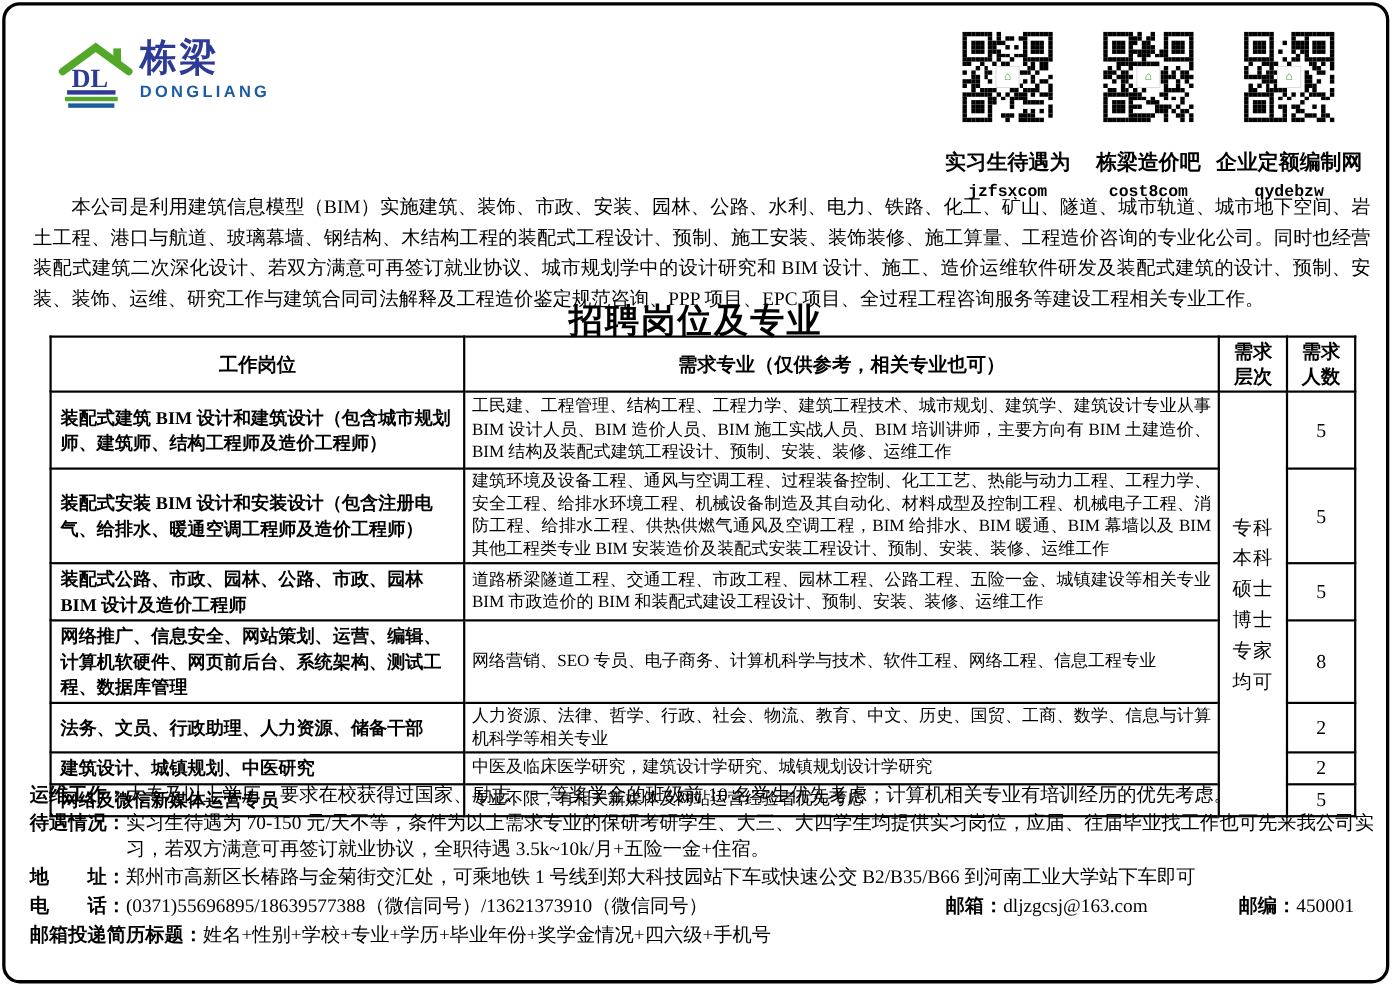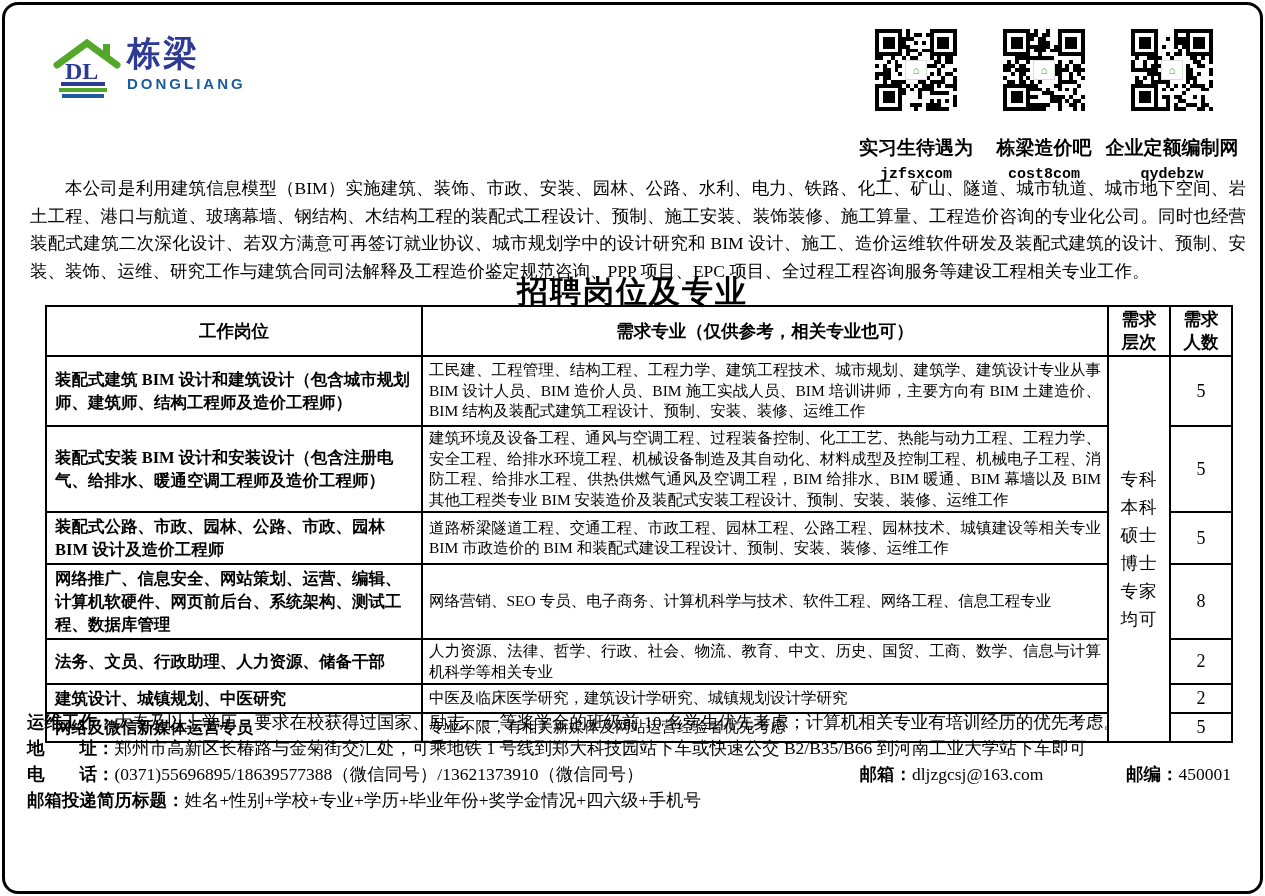--- a/index.html
+++ b/index.html
@@ -832,21 +832,21 @@
 均可</td>
       <td class="count">5</td>
     </tr>
     <tr style="height:84px">
       <td class="position">装配式安装 BIM 设计和安装设计（包含注册电气、给排水、暖通空调工程师及造价工程师）</td>
       <td class="majors">建筑环境及设备工程、通风与空调工程、过程装备控制、化工工艺、热能与动力工程、工程力学、安全工程、给排水环境工程、机械设备制造及其自动化、材料成型及控制工程、机械电子工程、消防工程、给排水工程、供热供燃气通风及空调工程，BIM 给排水、BIM 暖通、BIM 幕墙以及 BIM 其他工程类专业 BIM 安装造价及装配式安装工程设计、预制、安装、装修、运维工作</td>
       <td class="count">5</td>
     </tr>
     <tr style="height:50px">
       <td class="position">装配式公路、市政、园林、公路、市政、园林 BIM 设计及造价工程师</td>
-      <td class="majors">道路桥梁隧道工程、交通工程、市政工程、园林工程、公路工程、园林技术、城镇建设等相关专业 BIM 市政造价的 BIM 和装配式建设工程设计、预制、安装、装修、运维工作</td>
+      <td class="majors">道路桥梁隧道工程、交通工程、市政工程、园林工程、公路工程、五险一金、城镇建设等相关专业 BIM 市政造价的 BIM 和装配式建设工程设计、预制、安装、装修、运维工作</td>
       <td class="count">5</td>
     </tr>
     <tr style="height:68px">
       <td class="position">网络推广、信息安全、网站策划、运营、编辑、计算机软硬件、网页前后台、系统架构、测试工程、数据库管理</td>
       <td class="majors">网络营销、SEO 专员、电子商务、计算机科学与技术、软件工程、网络工程、信息工程专业</td>
       <td class="count">8</td>
     </tr>
     <tr style="height:44px">
       <td class="position">法务、文员、行政助理、人力资源、储备干部</td>
       <td class="majors">人力资源、法律、哲学、行政、社会、物流、教育、中文、历史、国贸、工商、数学、信息与计算机科学等相关专业</td>
@@ -864,20 +864,24 @@
     </tr>
   </tbody>
     </table>
 
   <div class="footer">
     <div class="frow">
       <span class="flabel">运维工作：</span>
       <span class="fbody">大专及以上学历，要求在校获得过国家、励志、一等奖学金的班级前 10 名学生优先考虑；计算机相关专业有培训经历的优先考虑。</span>
     </div>
     <div class="frow">
+      <span class="flabel">待遇情况：</span>
+      <span class="fbody">实习生待遇为 70-150 元/天不等，条件为以上需求专业的保研考研学生、大三、大四学生均提供实习岗位，应届、往届毕业找工作也可先来我公司实习，若双方满意可再签订就业协议，全职待遇 3.5k~10k/月+五险一金+住宿。</span>
+    </div>
+    <div class="frow">
       <span class="flabel">地　　址：</span>
       <span class="fbody">郑州市高新区长椿路与金菊街交汇处，可乘地铁 1 号线到郑大科技园站下车或快速公交 B2/B35/B66 到河南工业大学站下车即可</span>
     </div>
     <div class="frow">
       <span class="flabel">电　　话：</span>
       <span class="phone-val">(0371)55696895/18639577388（微信同号）/13621373910（微信同号）</span>
       <span class="flabel">邮箱：</span>
       <span>dljzgcsj@163.com</span>
       <span class="spacer"></span>
       <span class="pc-group">

